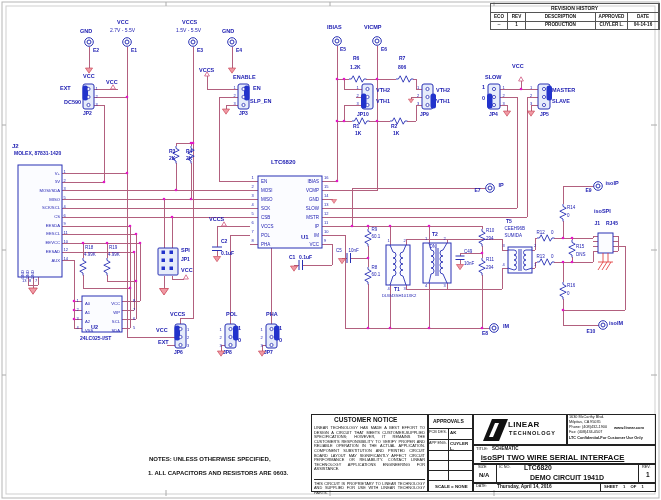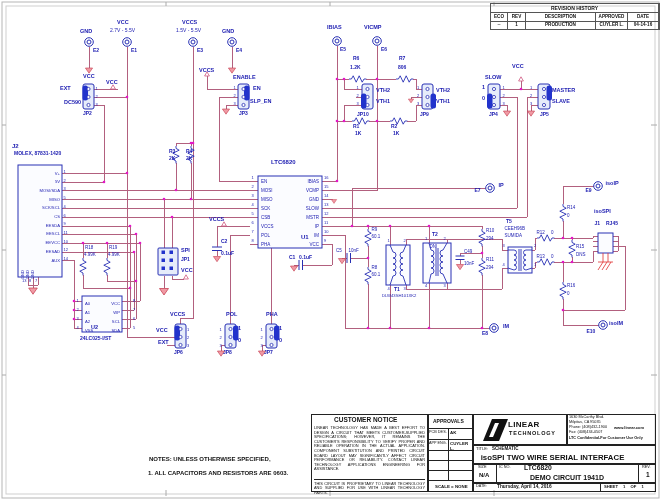--- a/index.html
+++ b/index.html
@@ -680,21 +680,21 @@
 <div class="tl" style="left:569px;top:416px;font-size:3.8px;">1630 McCarthy Blvd.</div>
 <div class="tl" style="left:569px;top:421px;font-size:3.8px;">Milpitas, CA 95035</div>
 <div class="tl" style="left:569px;top:426px;font-size:3.8px;">Phone: (408)432-1900</div>
 <div class="tl" style="left:614px;top:425.5px;font-size:4px;font-weight:bold;">www.linear.com</div>
 <div class="tl" style="left:569px;top:431px;font-size:3.8px;">Fax: (408)434-0507</div>
 <div class="tl" style="left:569px;top:437px;font-size:3.8px;font-weight:bold;">LTC Confidential-For Customer Use Only</div>
 
 <div class="tbx" style="left:473px;top:445px;width:183px;height:19px;"></div>
 <div class="tl" style="left:476px;top:446.5px;font-size:4px;">TITLE:</div>
 <div class="tl" style="left:492px;top:446.5px;font-size:4.5px;font-weight:bold;">SCHEMATIC</div>
-<div class="tl" style="left:473px;top:453.5px;width:159px;text-align:center;font-size:7.8px;font-weight:bold;">isoSPI TWO WIRE SERIAL INTERFACE</div>
+<div class="tl" style="left:473px;top:453.5px;width:159px;text-align:center;font-size:7.8px;font-weight:bold;text-decoration:underline;">isoSPI TWO WIRE SERIAL INTERFACE</div>
 
 <div class="tbx" style="left:473px;top:464px;width:183px;height:19px;"></div>
 <div class="tbx" style="left:496px;top:464px;width:0px;height:19px;border-right:none;border-top:none;border-bottom:none;"></div>
 <div class="tbx" style="left:638px;top:464px;width:0px;height:19px;border-right:none;border-top:none;border-bottom:none;"></div>
 <div class="tl" style="left:478px;top:465.5px;font-size:3.8px;">SIZE</div>
 <div class="tl" style="left:479px;top:472px;font-size:6px;font-weight:bold;">N/A</div>
 <div class="tl" style="left:499px;top:465.5px;font-size:3.8px;">IC NO.</div>
 <div class="tl" style="left:524px;top:465px;font-size:6.8px;font-weight:bold;">LTC6820</div>
 <div class="tl" style="left:496px;top:473.5px;width:142px;text-align:center;font-size:7px;font-weight:bold;">DEMO CIRCUIT 1941D</div>
 <div class="tl" style="left:642px;top:465.5px;font-size:3.8px;">REV.</div>

